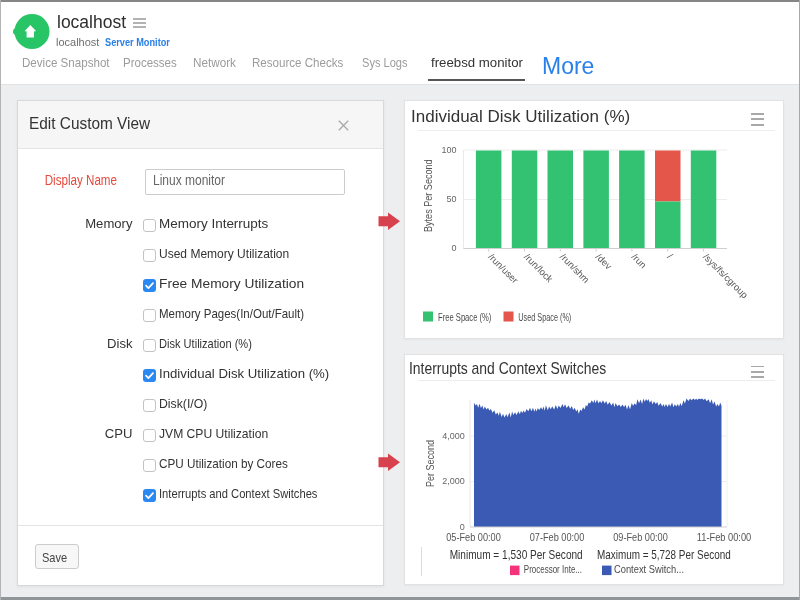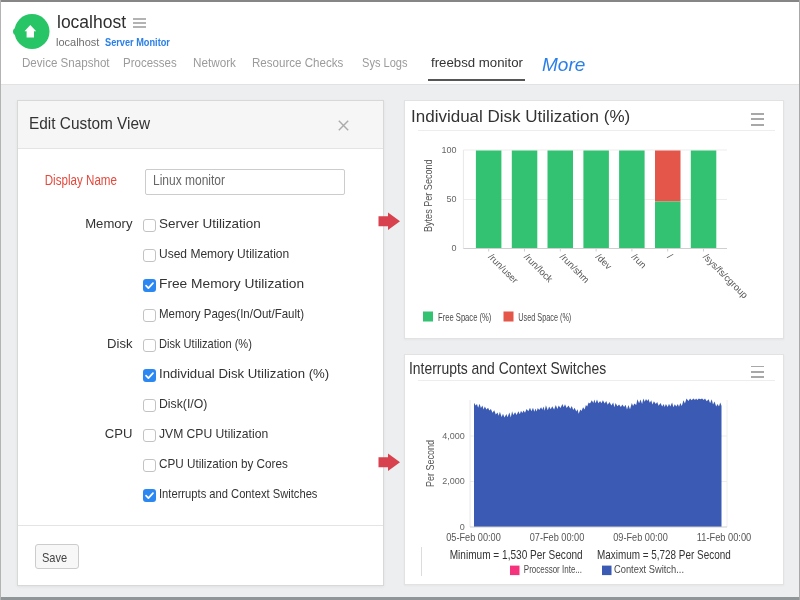--- a/index.html
+++ b/index.html
@@ -15,21 +15,21 @@
 
 #hdr-big { left:57px; top:14.2px; font-size:17.5px; color:#2e2e2e; }
 #hdr-sub1 { left:56px; top:37px; font-size:11px; color:#6e6e6e; transform:scaleX(1); transform-origin:left center; }
 #hdr-sub2 { left:105px; top:36.5px; font-size:11.5px; font-weight:bold; color:#2a7fe8; transform:scaleX(0.80); transform-origin:left center; }
 #burger1 { left:133px; top:18px; width:12.5px; }
 #burger1 div { height:2px; background:#b3b3b3; margin-bottom:1.9px; }
 
 .tab { top:56px; font-size:13.5px; color:#9b9b9b; transform-origin:left center; }
 #tab-active { left:431px; top:56px; font-size:13.5px; color:#333; transform:scaleX(0.98); transform-origin:left center; }
 #tab-underline { left:428px; top:78.5px; width:97px; height:2.5px; background:#565656; }
-#tab-more { left:542px; top:55.4px; font-size:19px; color:#2a7fe8;font-style:italic; }
+#tab-more { left:542px; top:55.4px; font-size:23px; color:#2a7fe8; }
 
 #modal { left:17px; top:100px; width:367px; height:486px; background:#fff; border:1px solid #d8d8d8; box-shadow:0 1px 3px rgba(0,0,0,0.06); }
 #modal-hdr { left:0; top:0; width:365px; height:48px; background:#f6f6f6; border-bottom:1px solid #e4e4e4; }
 #modal-title { left:10.5px; top:14.3px; font-size:17px; color:#333; transform:scaleX(0.905); transform-origin:left center; }
 #modal-x { left:320px; top:18.5px; width:11px; height:11px; }
 #dn-label { left:0; top:72px; width:99px; text-align:right; font-size:14px; color:#e6483c; transform:scaleX(0.83); transform-origin:right center; }
 #dn-input { left:127px; top:68px; width:200px; height:26px; border:1px solid #ccc; border-radius:2px; background:#fff; }
 #dn-text { left:135px; top:72px; font-size:14px; color:#666; transform:scaleX(0.857); transform-origin:left center; }
 .cat { position:absolute; line-height:1; left:0; font-size:13.5px; color:#333; width:114.5px; text-align:right; transform:scaleX(0.97); transform-origin:right center; white-space:nowrap; }
 .cb { position:absolute; left:125px; width:13px; height:13px; border:1px solid #c3c3c3; border-radius:3px; background:#fff; }
@@ -83,21 +83,21 @@
   <div id="modal-hdr" class="abs"></div>
   <div id="modal-title" class="txt">Edit Custom View</div>
   <svg id="modal-x" class="abs" viewBox="0 0 11 11">
       <path d="M0.8 0.8 L10.2 10.2 M10.2 0.8 L0.8 10.2" stroke="#ababab" stroke-width="1.4"></path>
     </svg>
   <div id="dn-label" class="txt">Display Name</div>
   <div id="dn-input" class="abs"></div>
   <div id="dn-text" class="txt">Linux monitor</div>
   <div class="cat" style="top:115.6px;">Memory</div>
   <div class="cb" style="top:118.0px;"></div>
-  <div class="cbl" style="top:115.6px; transform:scaleX(0.998);">Server Utilization</div>
+  <div class="cbl" style="top:115.6px; transform:scaleX(0.998);">Memory Interrupts</div>
   <div class="cb" style="top:148.0px;"></div>
   <div class="cbl" style="top:145.6px; transform:scaleX(0.89);">Used Memory Utilization</div>
   <div class="cbc" style="top:178.0px;">
       <svg width="13" height="13" viewBox="0 0 13 13">
         <path d="M3 6.6 L5.4 9.1 L10 4.1" stroke="#fff" stroke-width="1.7" fill="none" stroke-linecap="round" stroke-linejoin="round"></path>
       </svg>
     </div>
   <div class="cbl" style="top:175.6px; transform:scaleX(1.018);">Free Memory Utilization</div>
   <div class="cb" style="top:208.0px;"></div>
   <div class="cbl" style="top:205.6px; transform:scaleX(0.852);">Memory Pages(In/Out/Fault)</div>

